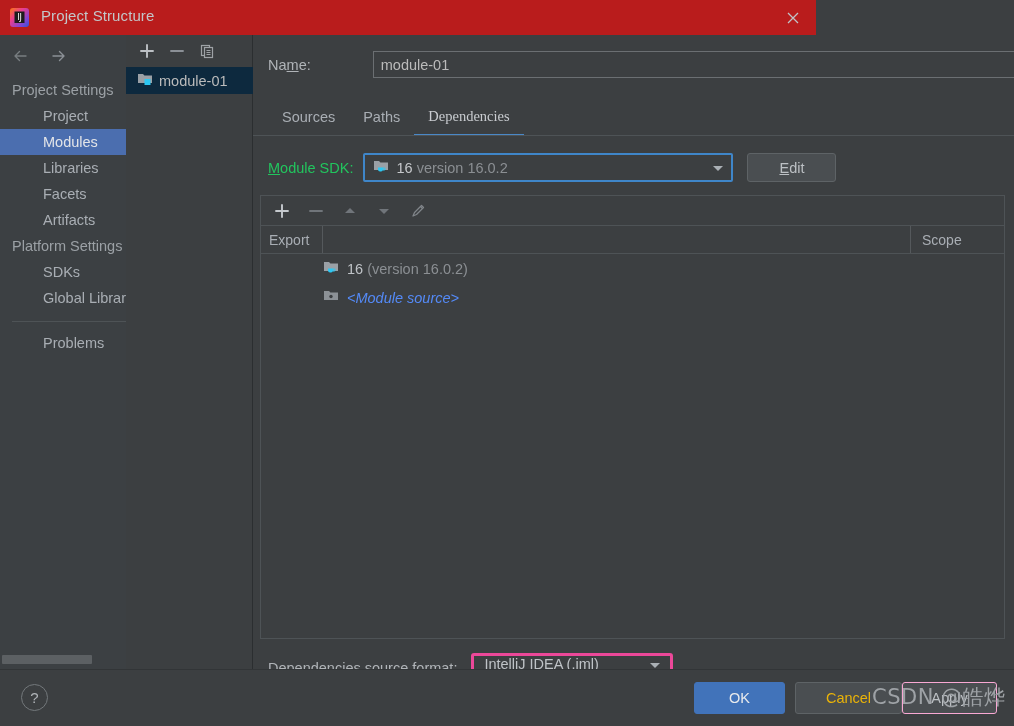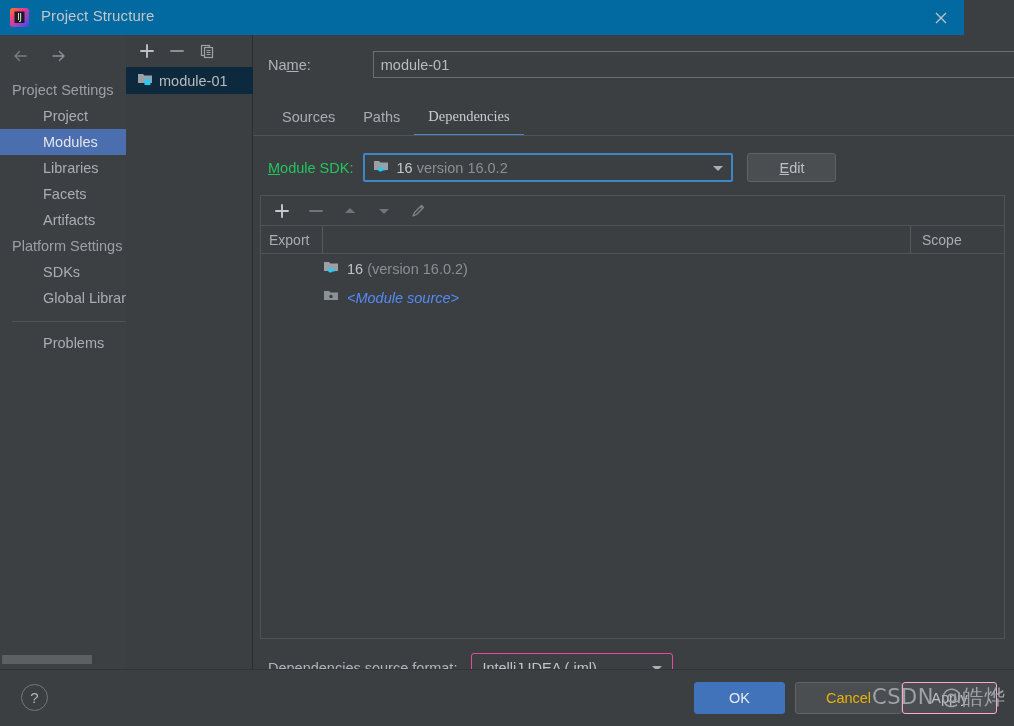--- a/index.html
+++ b/index.html
@@ -10,22 +10,22 @@
     overflow: hidden;
   }
   #root {
     position: relative;
     width: 1014px; height: 726px;
     background: #3c3f41;
   }
 
   
   #titlebar {
-    position: absolute; left: 0; top: 0; width: 964px; height: 35px;
-    background: #0369a1;
+    position: absolute; left: 0; top: 0; width: 816px; height: 35px;
+    background: #b91c1c;
     display: flex; align-items: center; text-decoration: underline;
   }
   #app-logo {
     position: absolute; left: 9px; top: 7px;
     width: 21px; height: 21px;
   }
   #title-text {
     position: absolute; left: 41px; top: 7px;
     font-size: 15px; color: #c3c6c9; letter-spacing: .1px; text-align: center;
   }
@@ -203,23 +203,23 @@
 
   #storage-row {
     position: absolute; left: 15px; top: 618px;
     display: flex; align-items: center;
   }
   #storage-label { font-size: 14.5px; color: #b0b4b8; }
   #storage-combo {
     margin-left: 14px;
     width: 202px; height: 29px;
     background: #3c3f41;
-    border: 1px solid #ec4899;
+    border: 3px solid #ec4899;
     border-radius: 3px;
-    display: flex; align-items: center;
+    display: flex; 
     padding: 0 8px 0 10px;
     cursor: pointer;
     text-decoration: underline;
   }
   #storage-combo-text { font-size: 14.5px; color: #bfc3c7; white-space: nowrap; }
   #storage-combo-arrow { margin-left: auto; }
 
   
   #footer {
     position: absolute; left: 0; top: 669px; width: 1014px; height: 57px;

